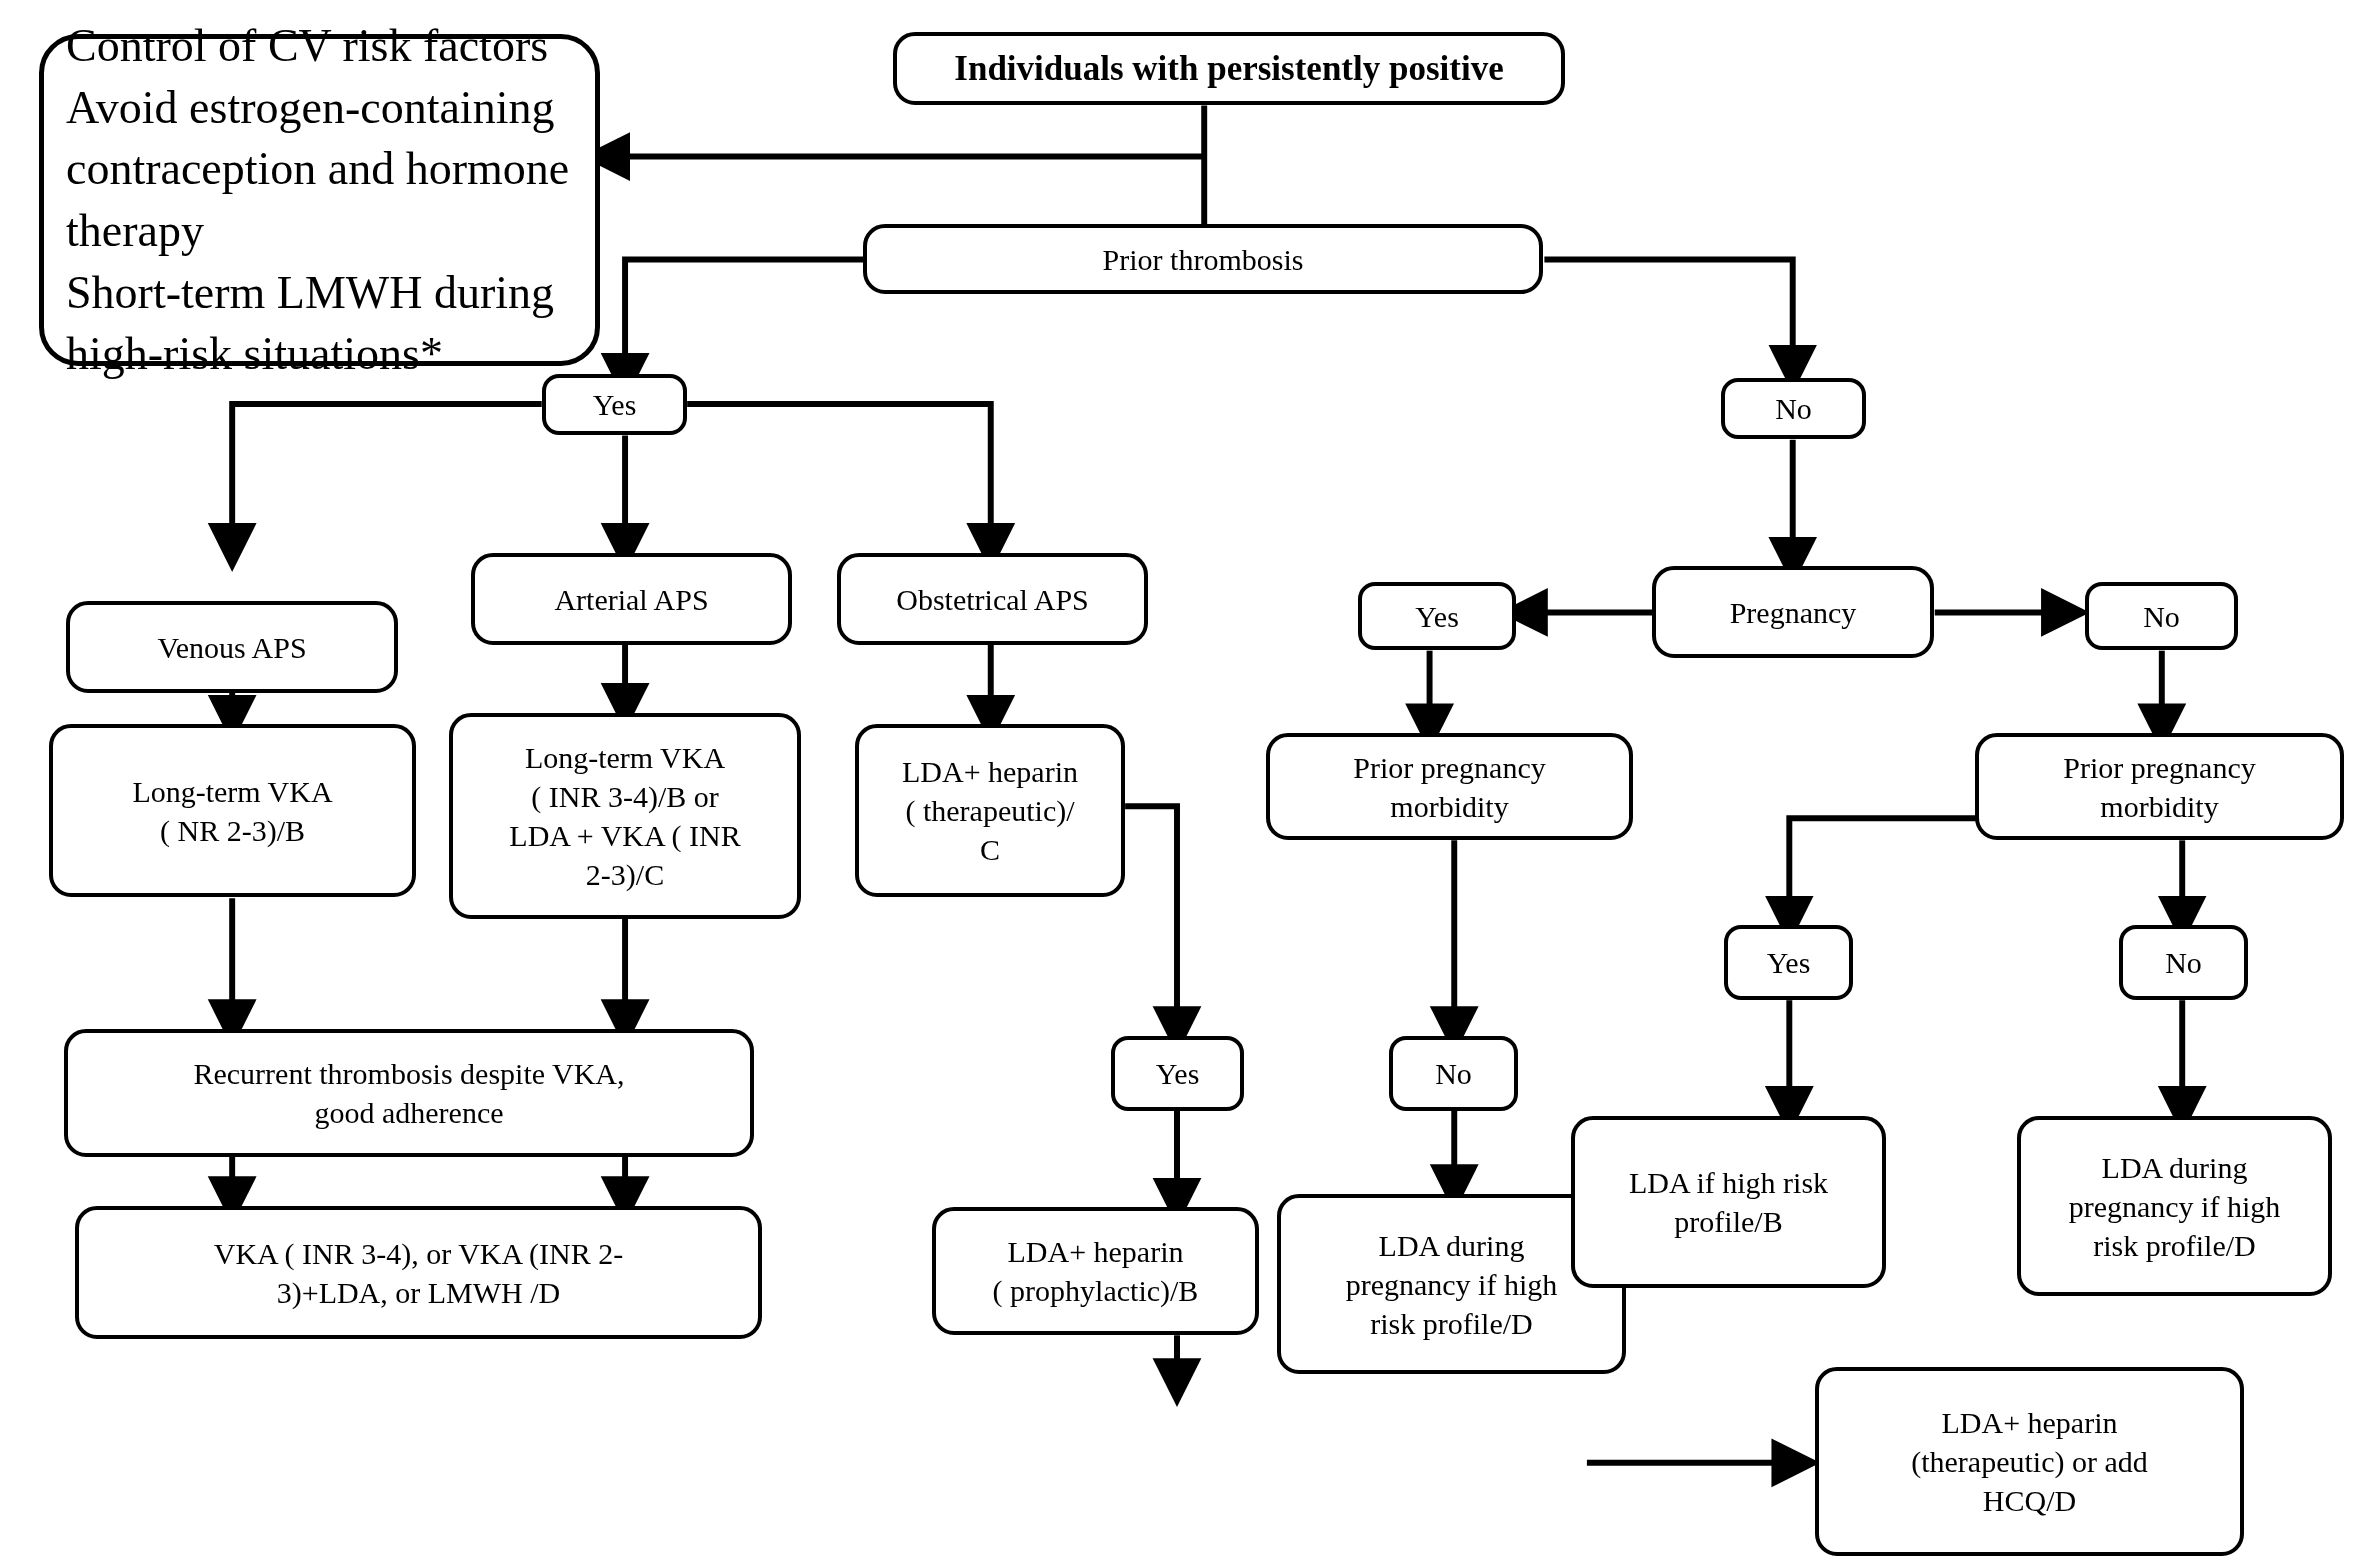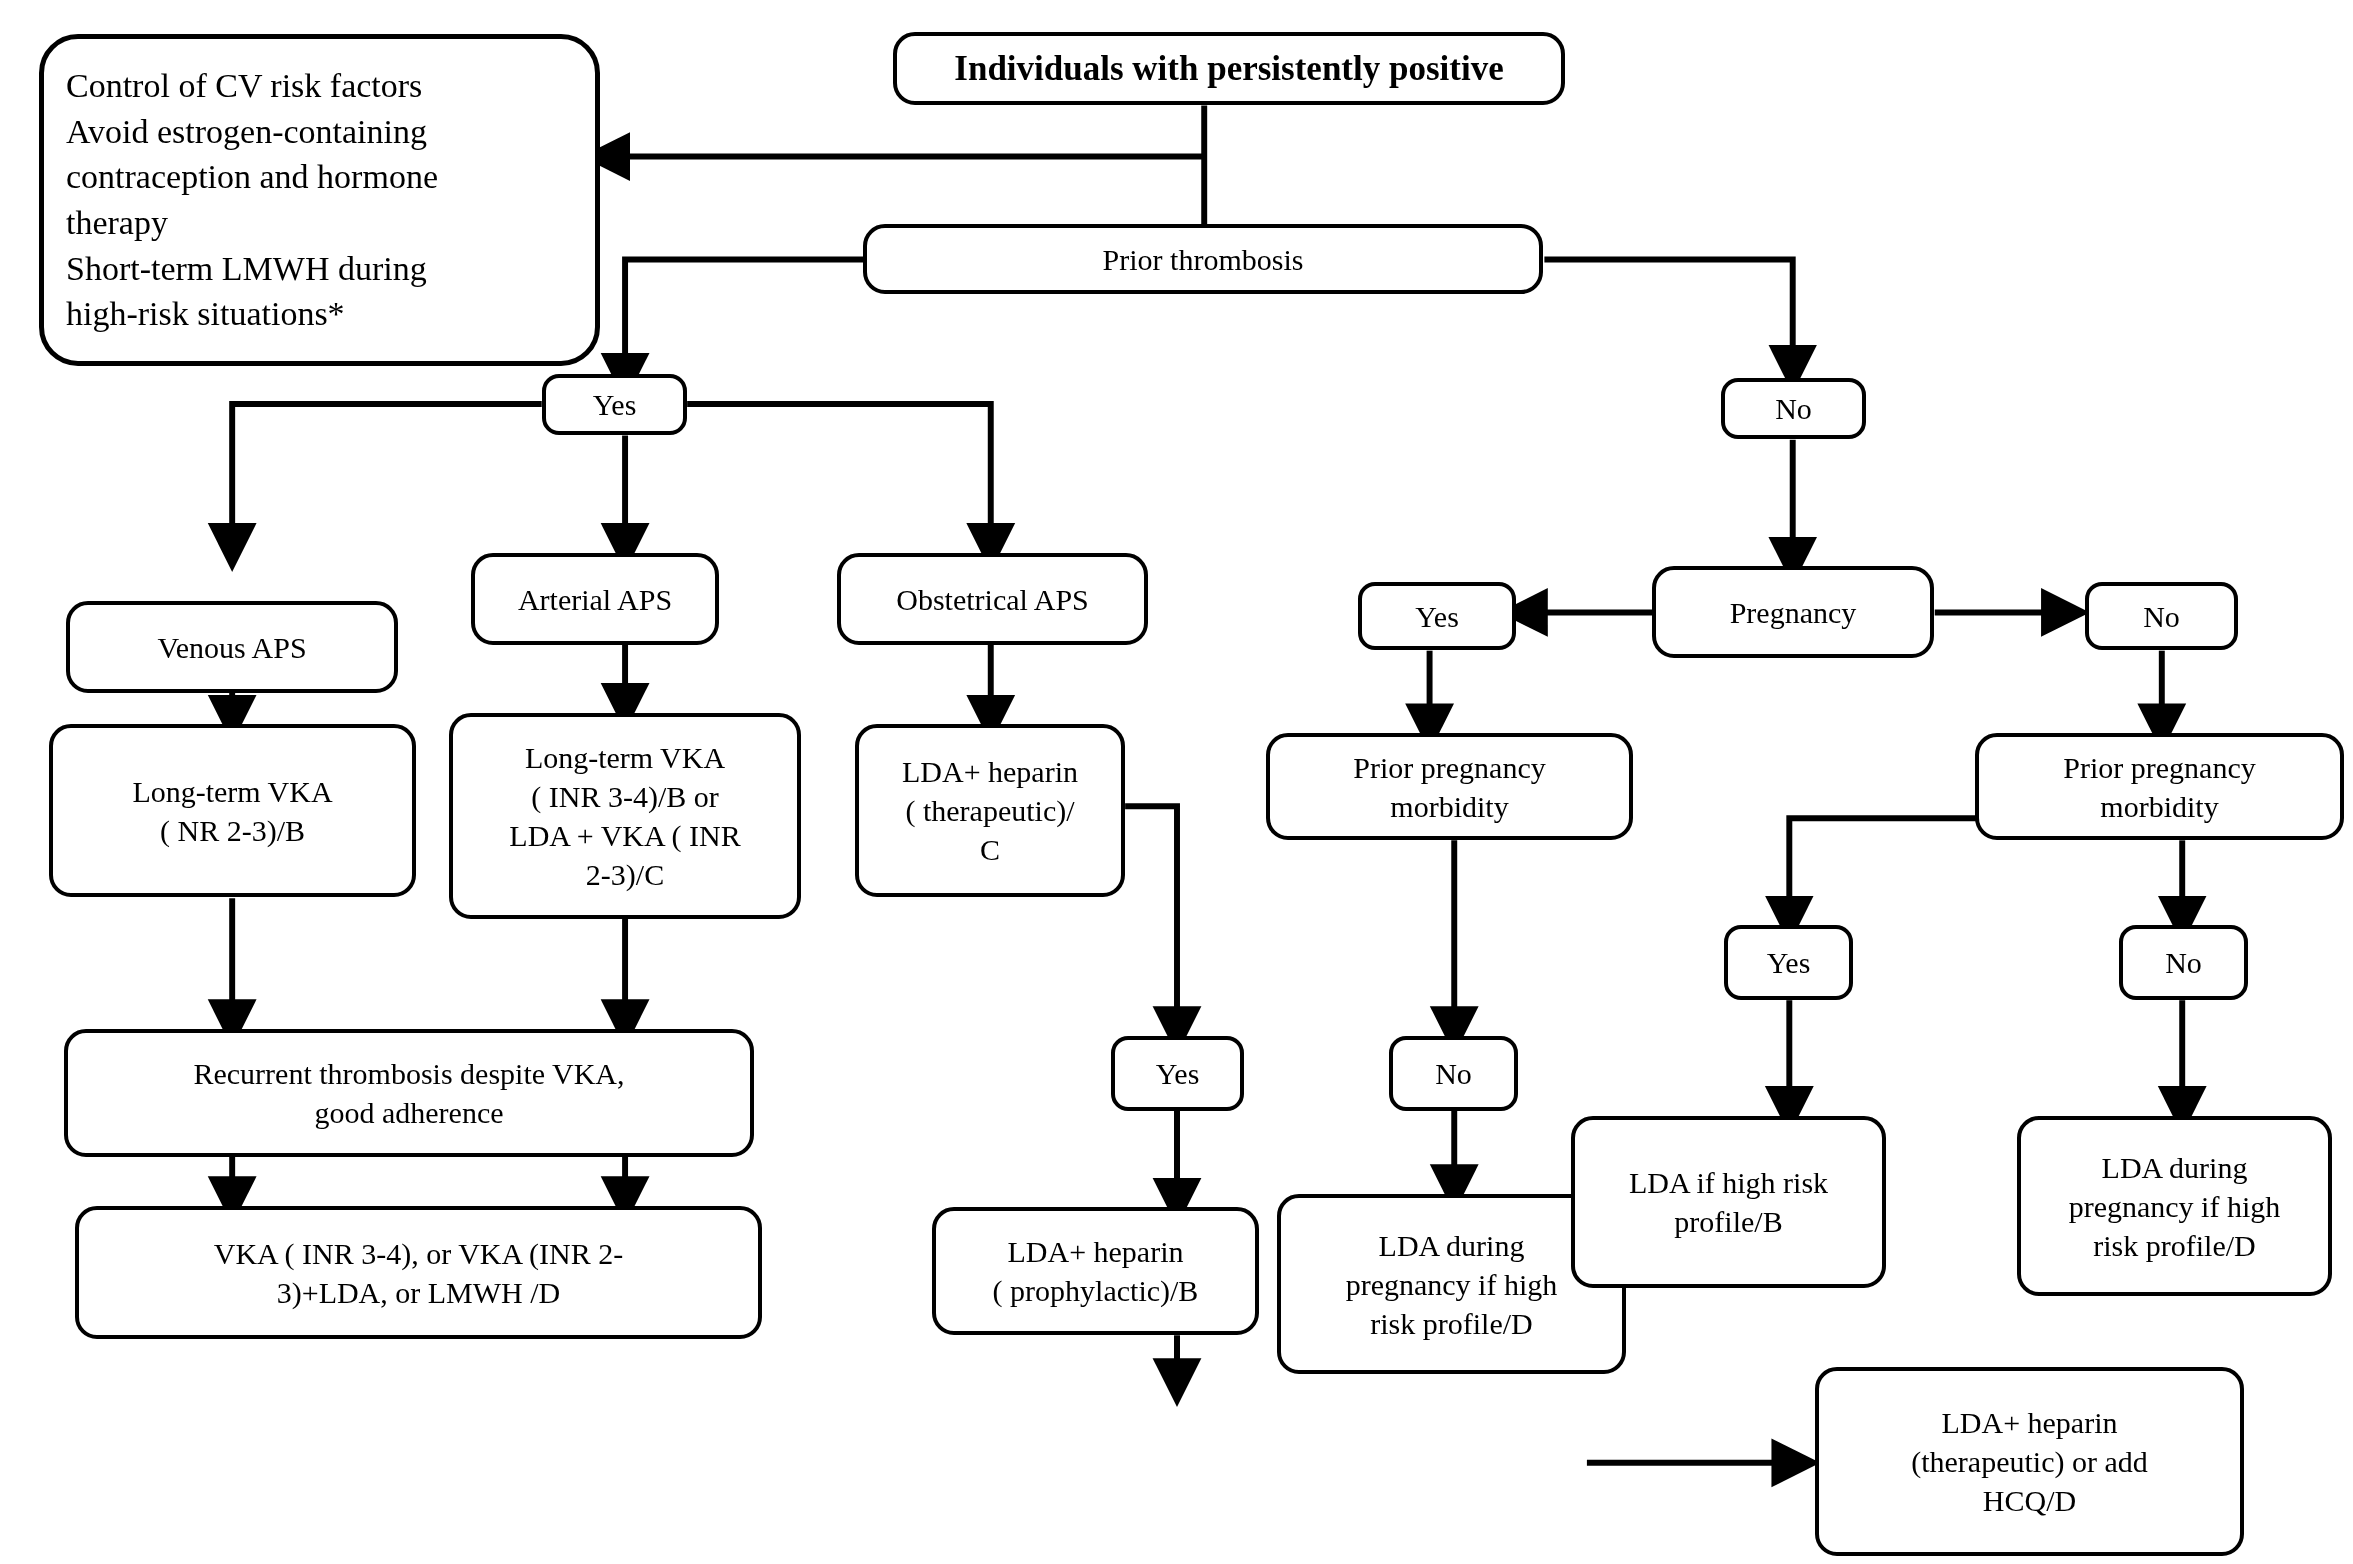--- a/index.html
+++ b/index.html
@@ -40,21 +40,21 @@
   }
   .node.small { border-radius: 17px; border-width: 4.3px; }
   .node.header { font-weight: bold; font-size: 35px; margin-left: 26px; }
   .node.panel {
     border-radius: 39px;
     border-width: 5.1px;
     justify-content: flex-start;
     text-align: left;
     padding: 15.3px 22px;
     line-height: 1.34;
-    font-size: 34px;
+    font-size: 46px;
   }
   .node .txt { display: block; width: 100%; }
   .panel .txt { white-space: pre-line; }
 </style>
 </head>
 <body>
 
 <div id="canvas">
 
   <svg class="edges" viewBox="0 0 2768 1840" xmlns="http://www.w3.org/2000/svg">
@@ -146,21 +146,21 @@
   </div>
 
   <div class="node small" style="left:1721px; top:378px; width:145px; height:61px;">
     <span class="txt">No</span>
   </div>
 
   <div class="node" style="left:66px; top:553px; width:332px; height:92px;margin-top:48px;">
     <span class="txt">Venous APS</span>
   </div>
 
-  <div class="node" style="left:471px; top:553px; width:248px; height:92px;">
+  <div class="node" style="left:471px; top:553px; width:321px; height:92px;">
     <span class="txt">Arterial APS</span>
   </div>
 
   <div class="node" style="left:837px; top:553px; width:311px; height:92px;">
     <span class="txt">Obstetrical APS</span>
   </div>
 
   <div class="node" style="left:49px; top:724px; width:367px; height:173px;">
     <span class="txt" style="white-space: pre-line;">Long-term VKA
 ( NR 2-3)/B</span>

